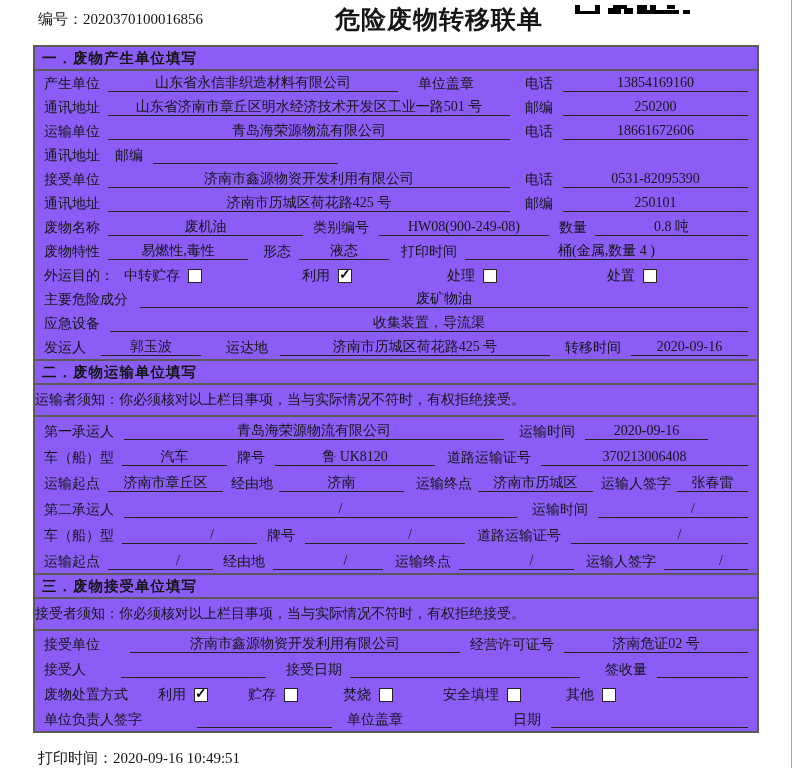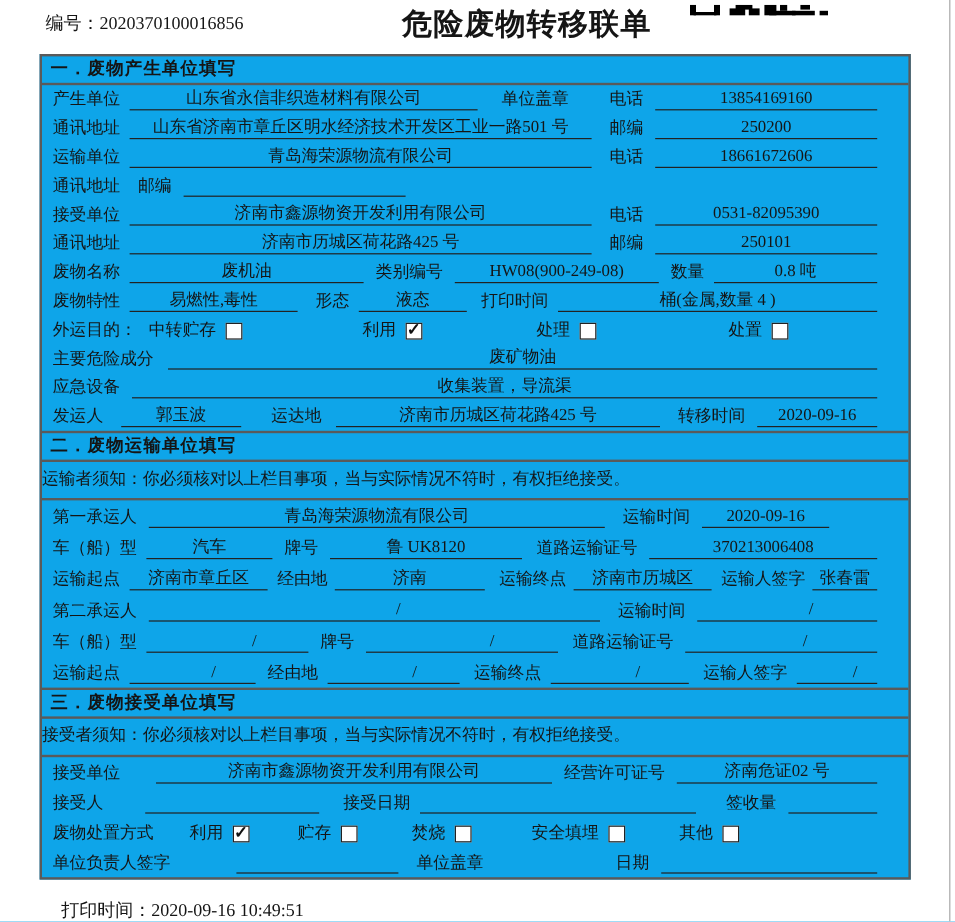--- a/index.html
+++ b/index.html
@@ -10,33 +10,33 @@
   }
   .page-edge{position:absolute;left:791px;top:0;width:1px;height:768px;background:#a8a8a8;}
   .serial{position:absolute;left:38px;top:10px;font-size:15px;white-space:nowrap;}
   .doc-title{
     position:absolute;left:335px;top:3px;font-size:25px;font-weight:bold;
     font-family:"Liberation Sans","DejaVu Sans",sans-serif;white-space:nowrap;letter-spacing:1px;
   }
   .qr{position:absolute;left:575px;top:0;}
   .form{
     position:absolute;left:33px;top:45px;width:722px;
-    border:2px solid #5a5a5a;box-sizing:content-box;background:#0ea5e9;
+    border:2px solid #5a5a5a;box-sizing:content-box;background:#8b5cf6;
   }
   .sec-h{
     height:22px;line-height:22px;padding:0 7px;font-size:14.5px;font-weight:bold;
     font-family:"Liberation Sans","DejaVu Sans",sans-serif;
     border-bottom:2px solid #5a5a5a;letter-spacing:1px;
   }
   .sec-h.mid{border-top:2px solid #5a5a5a;}
   .notice{
     height:30px;line-height:30px;padding:0 0;font-size:14px;
     border-bottom:2px solid #5a5a5a;white-space:nowrap;
   }
-  .r{display:flex;align-items:flex-end;padding:0 26px 3px 9px;box-sizing:border-box;font-size:14px;}
+  .r{display:flex;align-items:flex-end;padding:0 9px 3px 9px;box-sizing:border-box;font-size:14px;}
   .r24{height:24px}.r26{height:26px}.r25{height:25px}
   .lbl{white-space:nowrap;flex:none;line-height:17px;}
   .val{
     border-bottom:1px solid #222;padding:0 5px;white-space:nowrap;overflow:hidden;
     line-height:17px;min-height:17px;box-sizing:border-box;flex:none;text-align:center;
   }
   .grow{flex:1 1 auto;}
   .w90{width:90px}.w100{width:100px}.w105{width:105px}.w110{width:110px}.w115{width:115px}.w125{width:125px}.w135{width:135px}.w140{width:140px}.w145{width:145px}
   .w150{width:150px}.w160{width:160px}.w170{width:170px}.w185{width:185px}.w195{width:195px}
   .w230{width:230px}.w270{width:270px}.w290{width:290px}.w330{width:330px}.w380{width:380px}
@@ -48,21 +48,21 @@
   .pl35{padding-left:35px}.pl40{padding-left:40px}.pl45{padding-left:45px}
   .pl50{padding-left:50px}.pl55{padding-left:55px}
   .opt{display:flex;align-items:center;flex:none;}
   .cb{
     display:inline-block;width:12px;height:12px;border:1px solid #222;
     margin-left:8px;position:relative;flex:none;background:#fff;
   }
   .cb.checked::after{
     content:"\2713";position:absolute;left:0px;top:-4px;font-size:14px;font-weight:bold;color:#111;
   }
-  .footer{position:absolute;left:38px;top:749px;font-size:15px;white-space:nowrap;margin-left:13px;}
+  .footer{position:absolute;left:38px;top:749px;font-size:15px;white-space:nowrap;}
   svg rect{fill:#000;}
 </style>
 </head>
 <body>
 
 <div class="page-edge"></div>
 
 <div class="qr">
   <svg width="115" height="9" viewBox="0 0 115 9">
     <rect x="0" y="0" width="5" height="9"></rect>

